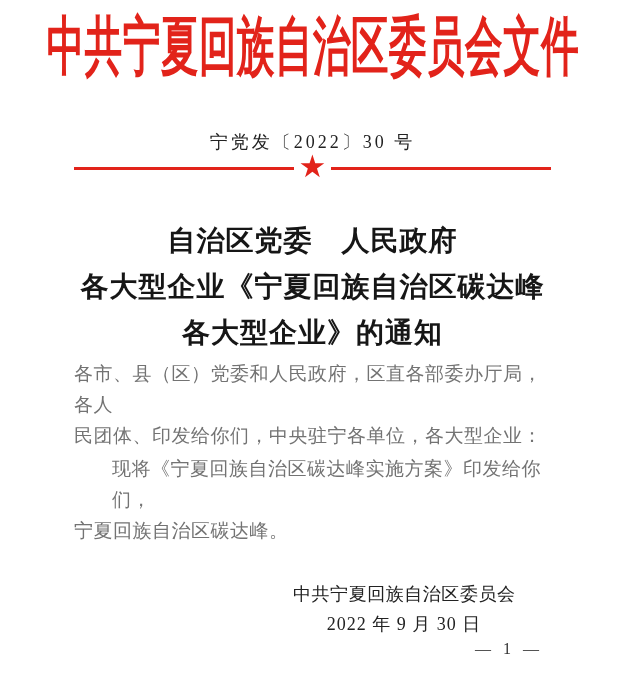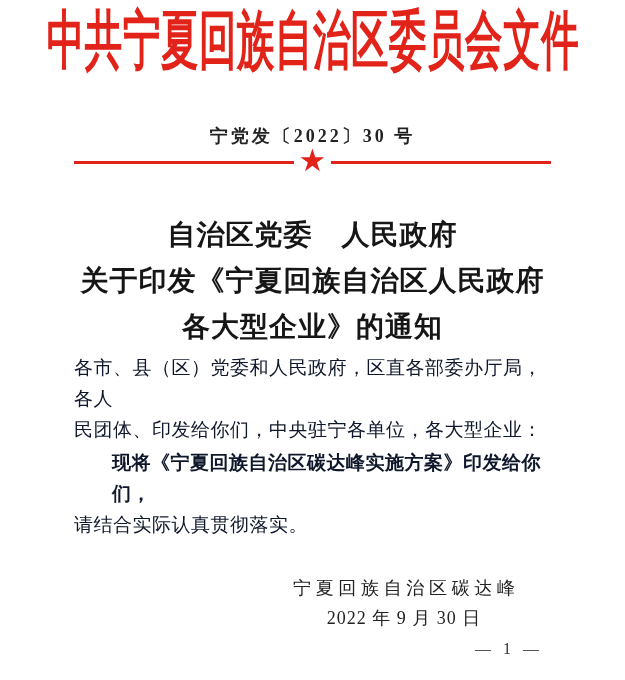--- a/index.html
+++ b/index.html
@@ -14,21 +14,21 @@
     height: 680px;
     margin: 0 auto;
     background: #ffffff;
     overflow: hidden;
   }
 
   
   .header {
     display: flex;
     justify-content: center;
-    margin-top: 6px;
+    margin-top: 12px;
     height: 70px;
     align-items: center;
   }
   .header-title {
     white-space: nowrap;
     font-size: 64px;
     line-height: 1.05;
     font-weight: 700;
     color: #e2231a;
     transform: scaleX(0.585);
@@ -38,21 +38,20 @@
 
   
   .doc-number {
     margin-top: 50px;
     text-align: center;
     font-size: 18px;
     line-height: 20px;
     letter-spacing: 3px;
     color: #222;
     font-family: "Liberation Serif", "DejaVu Serif", serif;
-    font-weight: bold;
   }
 
   
   .divider {
     display: flex;
     align-items: center;
     margin: 0 74px;
     height: 32px;
   }
   .divider .rule {
@@ -77,26 +76,26 @@
     line-height: 46px;
     color: #161616;
     letter-spacing: 1px;
   }
 
   
   .body-text {
     margin: 2px 70px 0 74px;
     font-size: 19px;
     line-height: 31px;
-    color: #0f172a;
+    color: #737373;
     letter-spacing: 0.5px;
   }
   .body-text .para { margin: 0 0 0 0; }
   .body-text .para + .para { margin-top: 2px; }
-  .indent-line { padding-left: 38px; font-weight: bold; }
+  .indent-line { padding-left: 38px; }
 
   
   .signature {
     width: 222px;
     margin: 33px 110px 0 auto;
     font-size: 18px;
     line-height: 30px;
     color: #222;
   }
   .signature .org {
@@ -128,35 +127,35 @@
   <div class="doc-number">宁党发〔2022〕30 号</div>
 
   <div class="divider">
     <span class="rule"></span>
     <span class="star">★</span>
     <span class="rule"></span>
   </div>
 
   <div class="doc-title">
     <div>自治区党委　人民政府</div>
-    <div>关于印发《宁夏回族自治区人民政府</div>
+    <div>各大型企业《宁夏回族自治区碳达峰</div>
     <div>各大型企业》的通知</div>
   </div>
 
   <div class="body-text">
     <div class="para">
       <div>各市、县（区）党委和人民政府，区直各部委办厅局，各人</div>
       <div>民团体、印发给你们，中央驻宁各单位，各大型企业：</div>
     </div>
     <div class="para">
       <div class="indent-line">现将《宁夏回族自治区碳达峰实施方案》印发给你们，</div>
-      <div>请结合实际认真贯彻落实。</div>
+      <div>宁夏回族自治区碳达峰。</div>
     </div>
   </div>
 
   <div class="signature">
-    <div class="org">宁夏回族自治区碳达峰</div>
+    <div class="org">中共宁夏回族自治区委员会</div>
     <div class="date">2022 年 9 月 30 日</div>
   </div>
 
   <div class="page-number">— 1 —</div>
 
 </div>
 
 </body></html>

